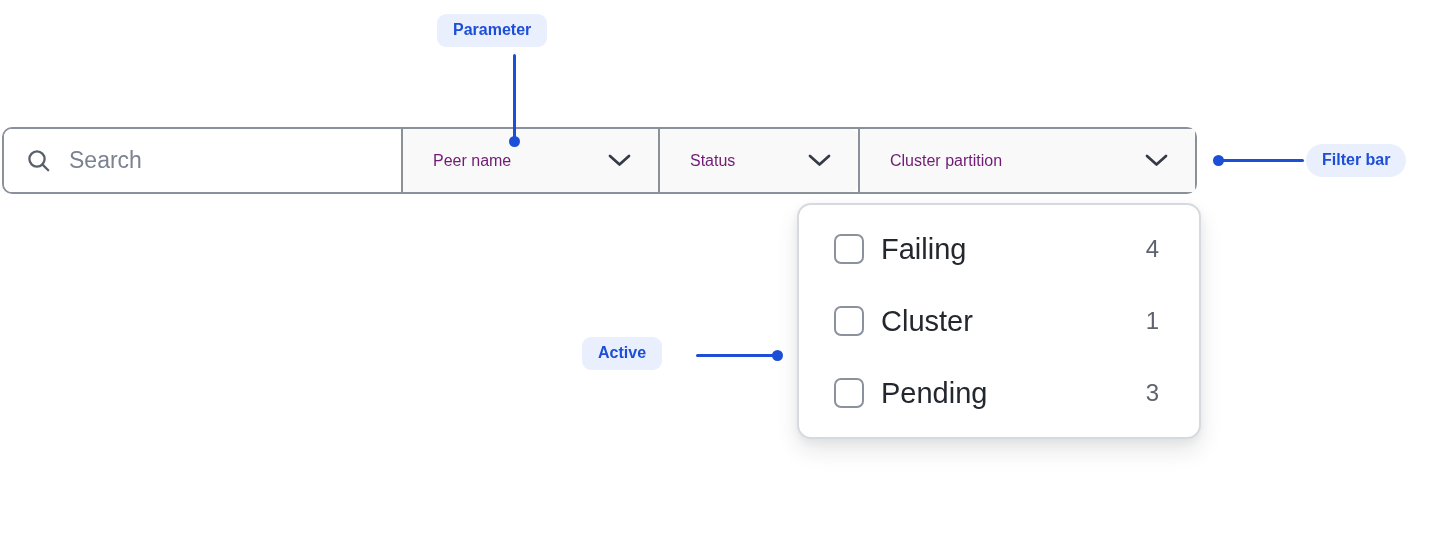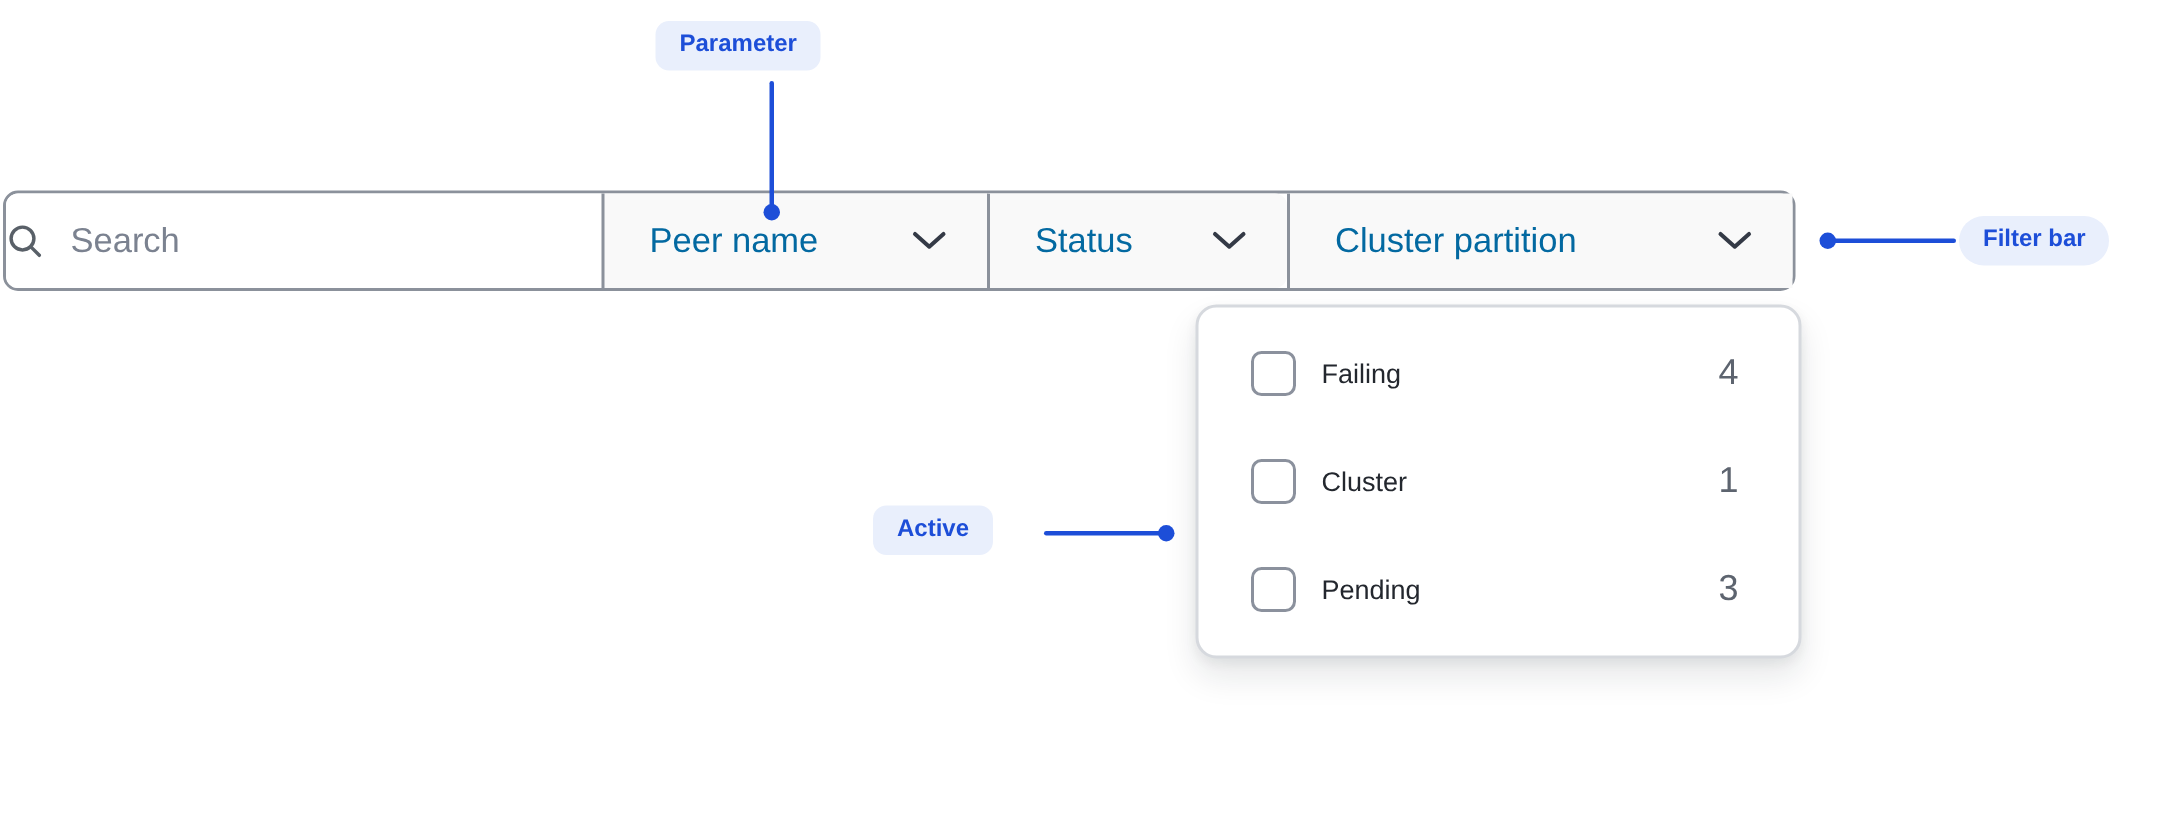--- a/index.html
+++ b/index.html
@@ -13,57 +13,57 @@
     position:relative; width:1448px; height:550px; background:#ffffff; overflow:hidden;
   }
 
   
   .filter-bar{
     position:absolute; left:2px; top:127px; width:1195px; height:67px;
     display:flex; align-items:stretch;
     border:2px solid #8b919b; border-radius:10px; background:#ffffff;
   }
   .search-section{
-    display:flex; align-items:center; width:397px; 
+    display:flex; align-items:center; width:397px; padding-left:22px;
     background:#ffffff; border-radius:8px 0 0 8px;
   }
   .search-icon{ display:flex; align-items:center; flex:none; }
   .search-input{
     border:none; outline:none; background:transparent;
     font-family:"Liberation Sans", sans-serif;
     font-size:23px; color:#23272e; padding:0 10px 0 17px; width:330px;
   }
   .search-input::placeholder{ color:#7b8290; opacity:1; }
   .filter-dropdown{
     display:flex; align-items:center; justify-content:space-between;
     padding:0 27px 0 30px; background:#f9f9f9;
     border-left:2px solid #8b919b; cursor:pointer;
   }
   .filter-dropdown.dd-last{ border-radius:0 8px 8px 0; }
   .dd-peer{ width:257px; }
   .dd-cluster{ width:337px; }
   .dd-status{ width:200px; }
-  .dropdown-label{ font-size:23px; color:#0369a1; white-space:nowrap; }
+  .dropdown-label{ font-size:16px; color:#701a75; white-space:nowrap; }
   .chevron{ display:flex; align-items:center; flex:none; margin-left:18px; }
 
   
   .status-panel{
     position:absolute; left:797px; top:203px; width:404px;
     background:#ffffff; border:2px solid #d6d9de; border-radius:14px;
     padding:8px 0;
     box-shadow:0 12px 22px rgba(22,28,40,0.10), 0 3px 8px rgba(22,28,40,0.06);
   }
   .panel-row{
     display:flex; align-items:center; height:72px; padding:0 40px 0 35px;
   }
   .checkbox{
     width:30px; height:30px; flex:none;
     border:2.5px solid #8b919d; border-radius:7px; background:#ffffff;
   }
-  .row-label{ font-size:18px; color:#23272e; margin-left:17px; flex:1; }
+  .row-label{ font-size:29px; color:#23272e; margin-left:17px; flex:1; }
   .row-count{ font-size:24px; color:#5d646f; }
 
   
   .badge{
     position:absolute; background:var(--badge-bg); color:var(--accent);
     font-size:16px; font-weight:700; line-height:1;
     padding:8px 16px 9px; border-radius:9px; white-space:nowrap;
   }
   .badge-parameter{ left:437px; top:14px; }
   .badge-values{ left:582px; top:337px; }

